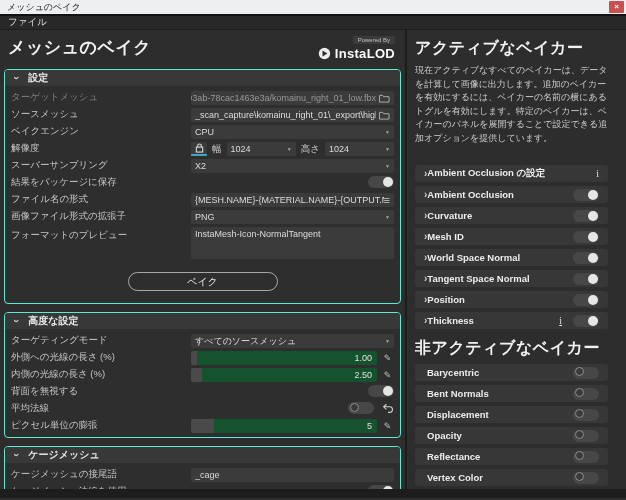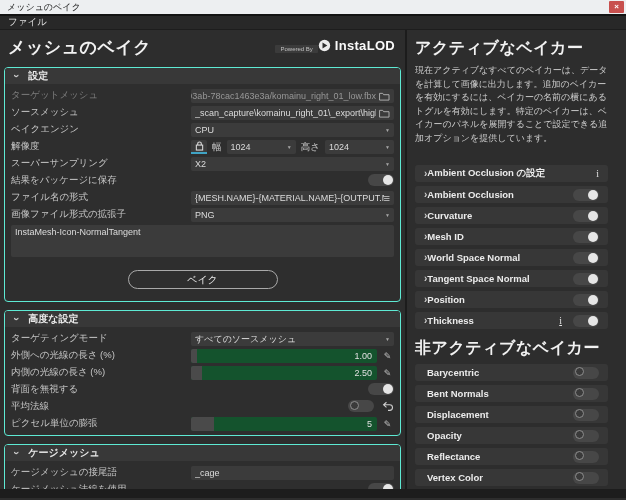--- a/index.html
+++ b/index.html
@@ -19,21 +19,21 @@
 
   
   .content { display:flex; height:459px; }
   .leftpanel { width:407px; border-right:2px solid #1c1c1c; overflow:hidden; }
   .rightpanel { flex:1; overflow:hidden; padding:6px 18px 0 8px; }
   .footerstrip { height:9px; background:#1d1d1d; }
 
   
   .lp-head { display:flex; justify-content:space-between; align-items:flex-start; padding:6px 8px 4px 8px; }
   .page-title { font-size:17px; font-weight:bold; color:#f2f2f2; letter-spacing:0.5px; }
-  .brandblock { display:flex; flex-direction:row; align-items:flex-end; padding-right:2px; }
+  .brandblock { display:flex; flex-direction:column; align-items:flex-end; padding-right:2px; }
   .poweredby { background:#3b3b3b; color:#c0c0c0; font-size:6px; padding:1px 5px; border-radius:1px; }
   .brandrow { display:flex; align-items:center; gap:4px; margin-top:2px; }
   .brandname { font-size:13px; color:#fafafa; font-weight:bold; letter-spacing:0.3px; }
 
   
   .group { margin:4px 4px 8px 4px; border:1px solid #5eead4; border-radius:4px; overflow:hidden; background:#2e2e2e; }
   .sec-head { height:16px; background:#383838; display:flex; align-items:center; gap:11px; padding-left:9px;
               font-size:10px; font-weight:bold; color:#e8e8e8; }
   .chev { display:inline-block; color:#cfcfcf; font-size:10px; font-weight:bold; line-height:1; }
   .chev.down { transform:rotate(90deg); }
@@ -219,20 +219,21 @@
           <div class="lbl">画像ファイル形式の拡張子</div>
           <div class="ctl">
             <div class="input">
               <span class="val">PNG</span>
               <span class="caret">▼</span>
             </div>
           </div>
         </div>
 
         <div class="row" style="align-items:flex-start;">
+          <div class="lbl" style="padding-top:2px;">フォーマットのプレビュー</div>
           <div class="ctl">
             <div class="input textarea">
               <span class="val">InstaMesh-Icon-NormalTangent</span>
             </div>
           </div>
         </div>
       </div>
 
       <div class="bakewrap">
         <button class="bakebtn">ベイク</button>

